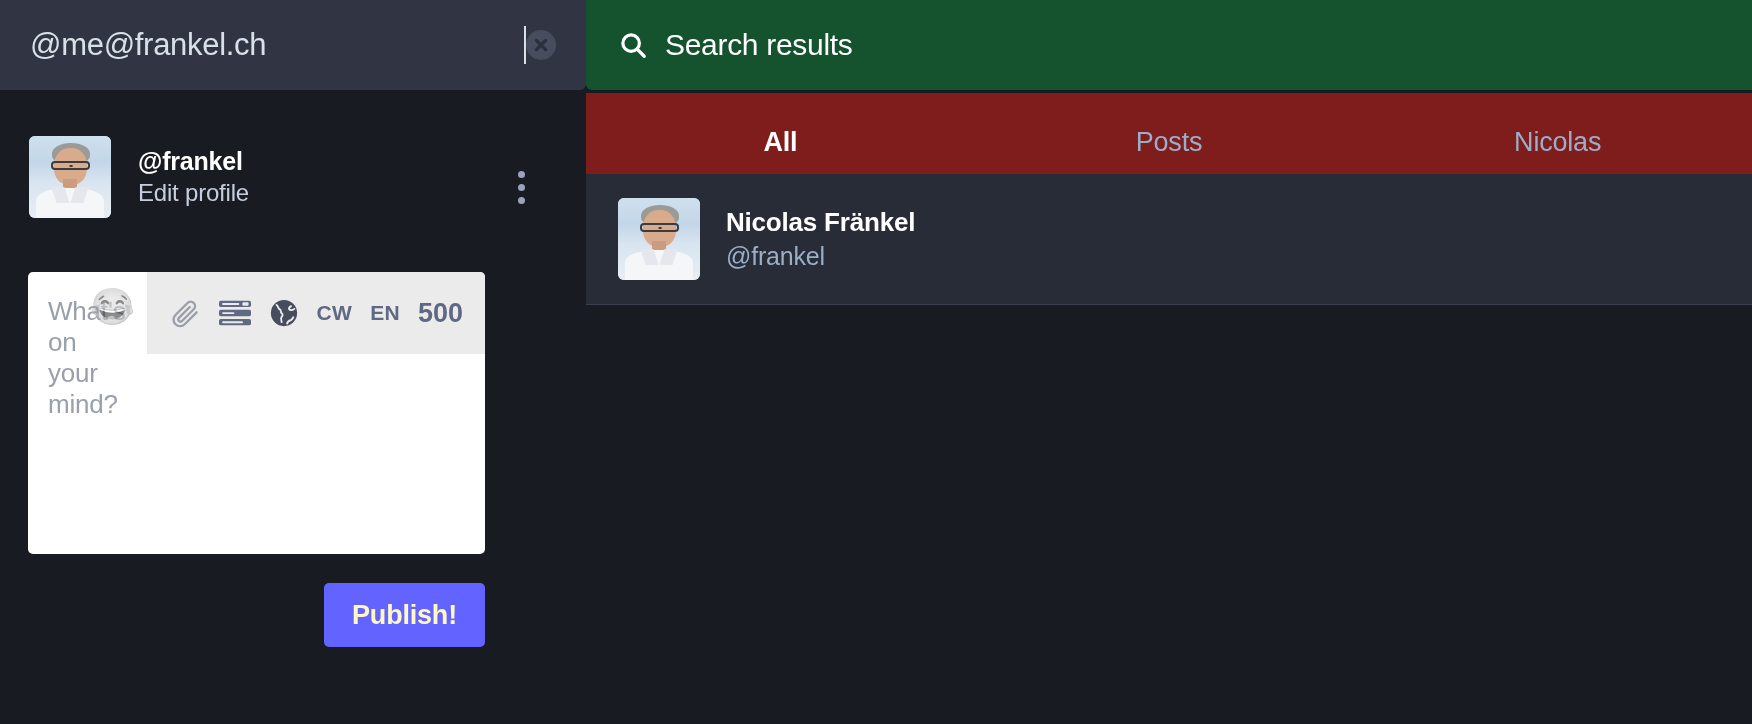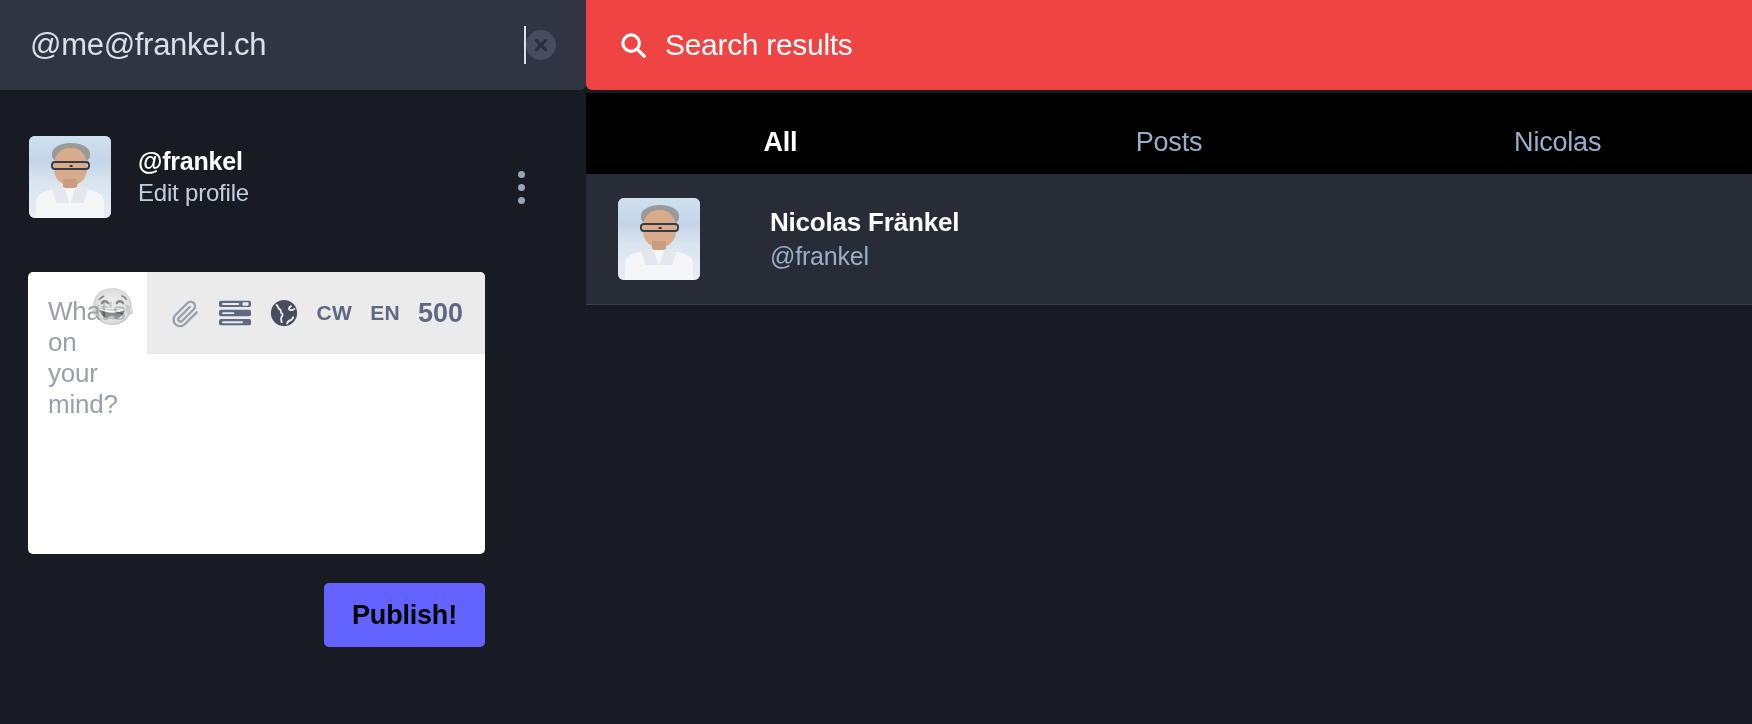--- a/index.html
+++ b/index.html
@@ -191,60 +191,60 @@
     color: #606984;
   }
 
   .publish-btn {
     position: absolute;
     left: 324px; top: 583px;
     width: 161px; height: 64px;
     background: #6364ff;
     border: none;
     border-radius: 5px;
-    color: #000000;
+    color: #fef9c3;
     font-size: 27px;
     font-weight: bold;
     font-family: "Liberation Sans", sans-serif;
     cursor: pointer;
     letter-spacing: -0.2px;
   }
 
   
   .right-col {
     width: 1166px;
     height: 724px;
     flex: 0 0 1166px;
     position: relative;
     background: #191b22;
   }
 
   .results-header {
     position: absolute;
     left: 0; top: 0;
     width: 1166px; height: 90px;
-    background: #ef4444;
+    background: #14532d;
     border-radius: 0 0 0 6px;
     display: flex;
     align-items: center;
     padding-left: 32px;
     gap: 17px;
   }
   .results-header .title {
     color: #ffffff;
     font-size: 30px;
     letter-spacing: -0.3px;
   }
   .search-glyph { color: #ffffff; display: block; }
 
   .tabs {
     position: absolute;
     left: 0; top: 93px;
     width: 1166px; height: 99px;
-    background: #000000;
+    background: #7f1d1d;
     display: flex;
     align-items: center;
   }
   .tab {
     flex: 1;
     text-align: center;
     font-size: 27px;
     color: #9baec8;
     cursor: pointer;
     position: relative;
@@ -274,21 +274,20 @@
     width: 1166px;
     background: #282c37;
   }
   .result-row {
     display: flex;
     align-items: center;
     padding: 24px 0 24px 32px;
     border-bottom: 1px solid #393f4f;
     cursor: pointer;
     min-height: 124px;
-    gap: 44px;
   }
   .avatar-md {
     width: 82px; height: 82px;
     flex: 0 0 82px;
     border-radius: 6px;
     overflow: hidden;
     background: #b9cde0;
     position: relative;
   }
   .result-meta {

